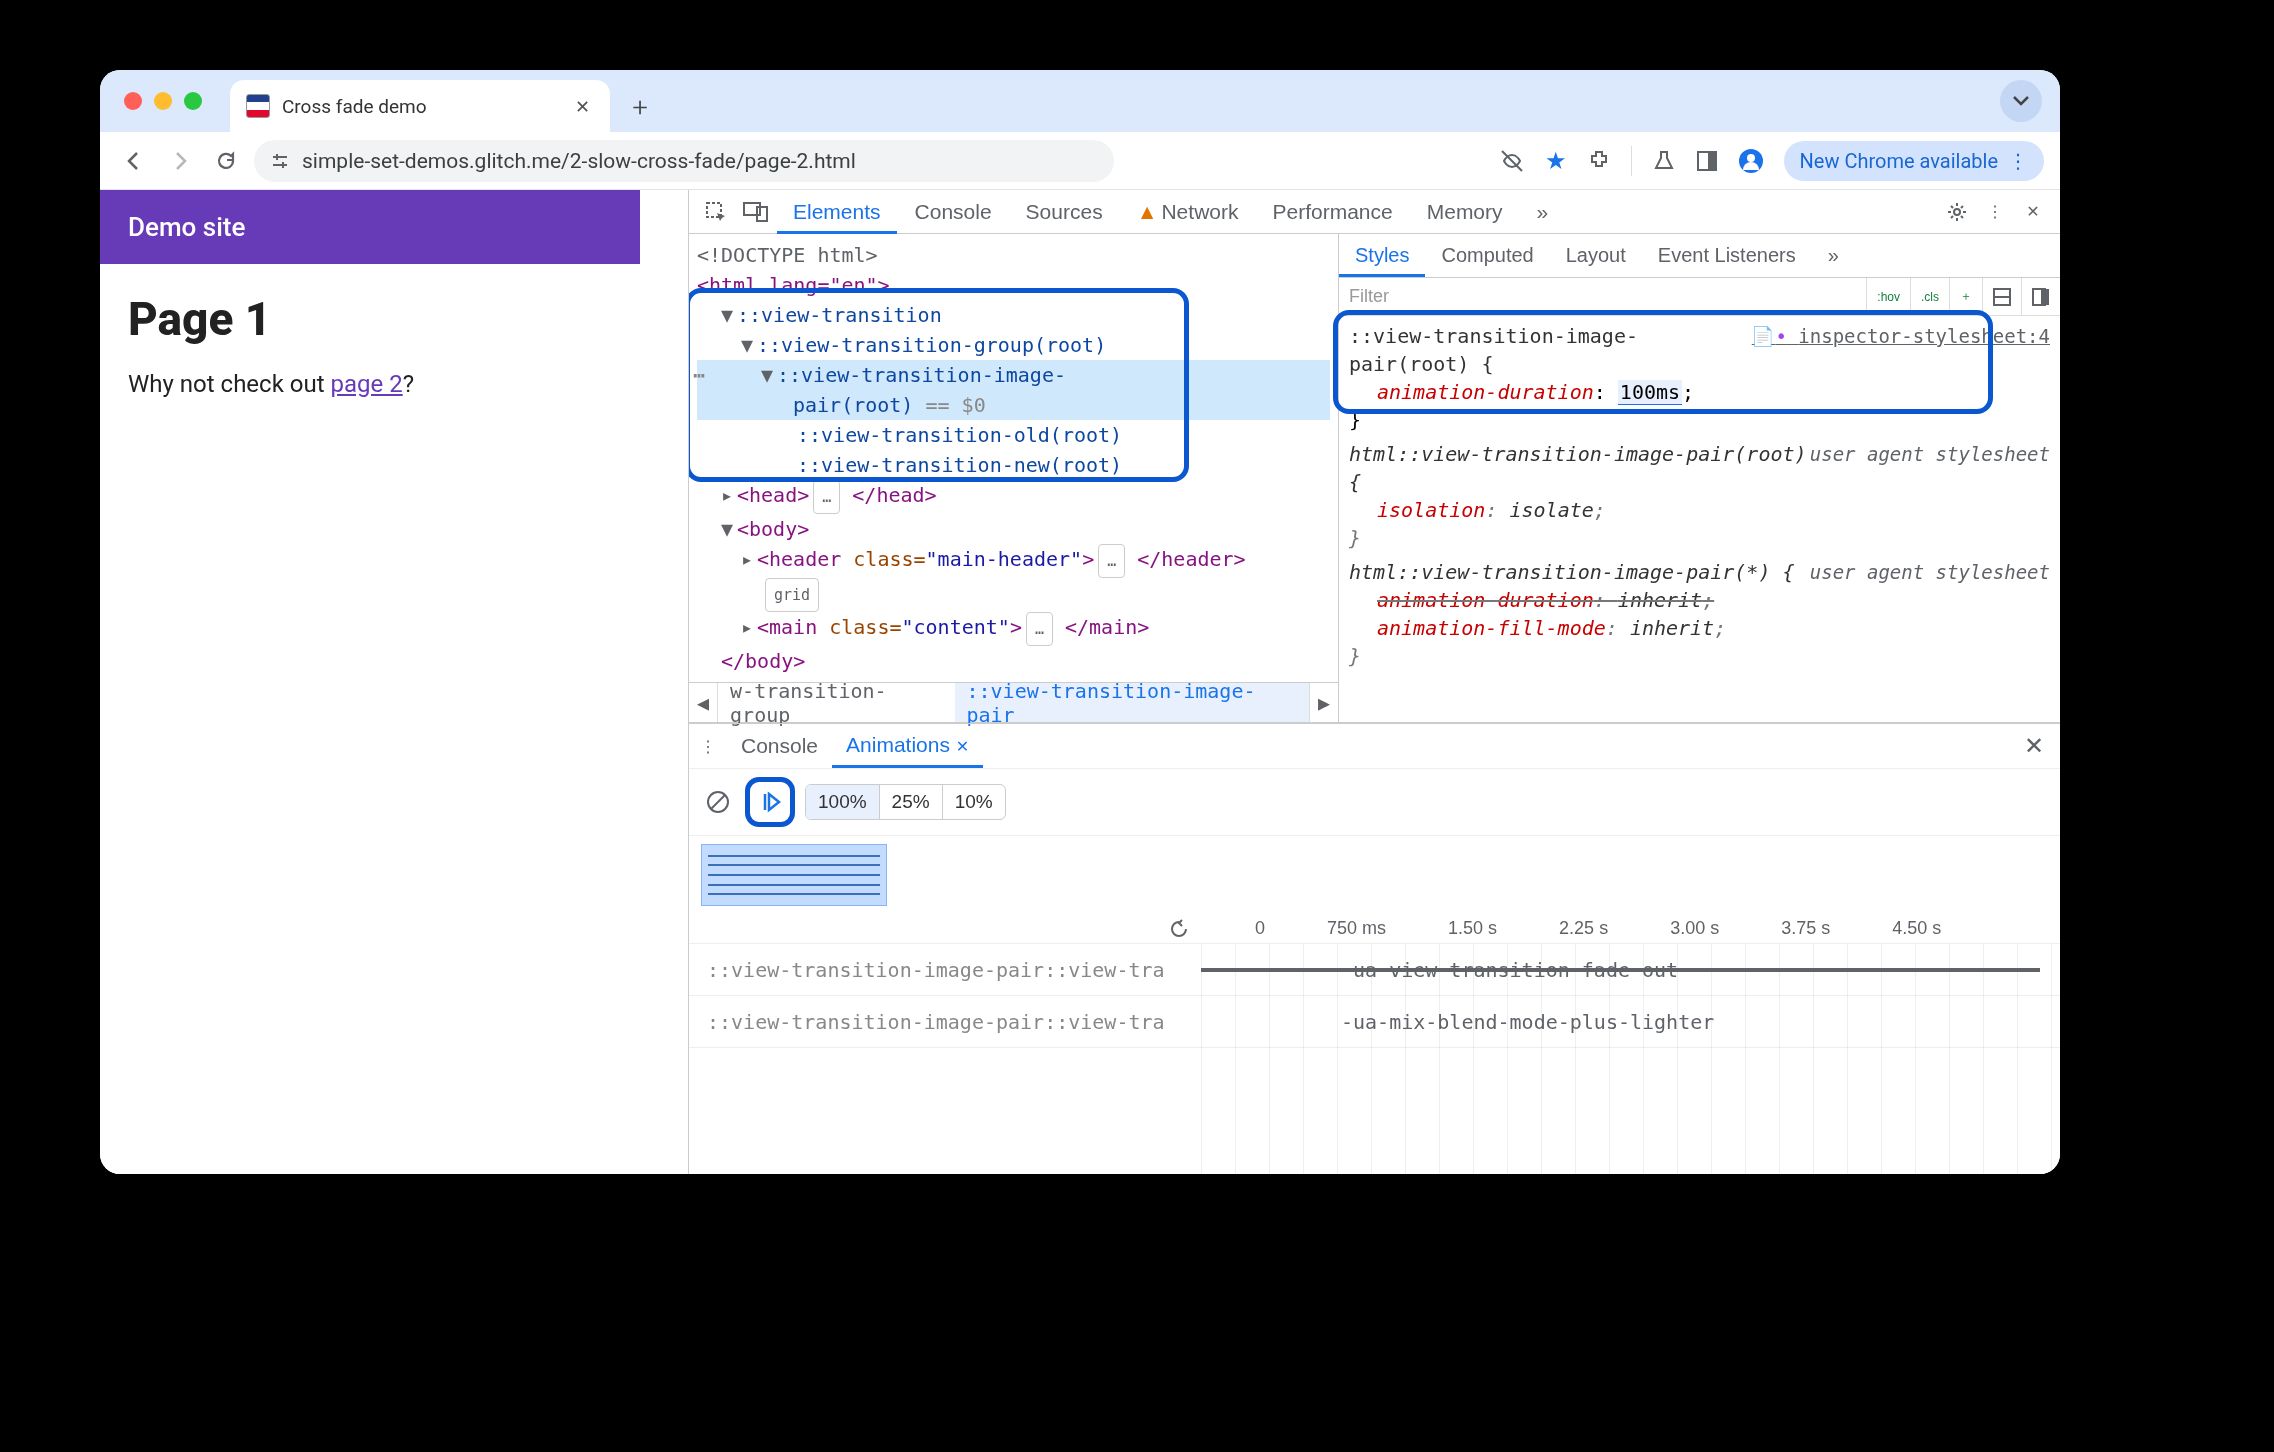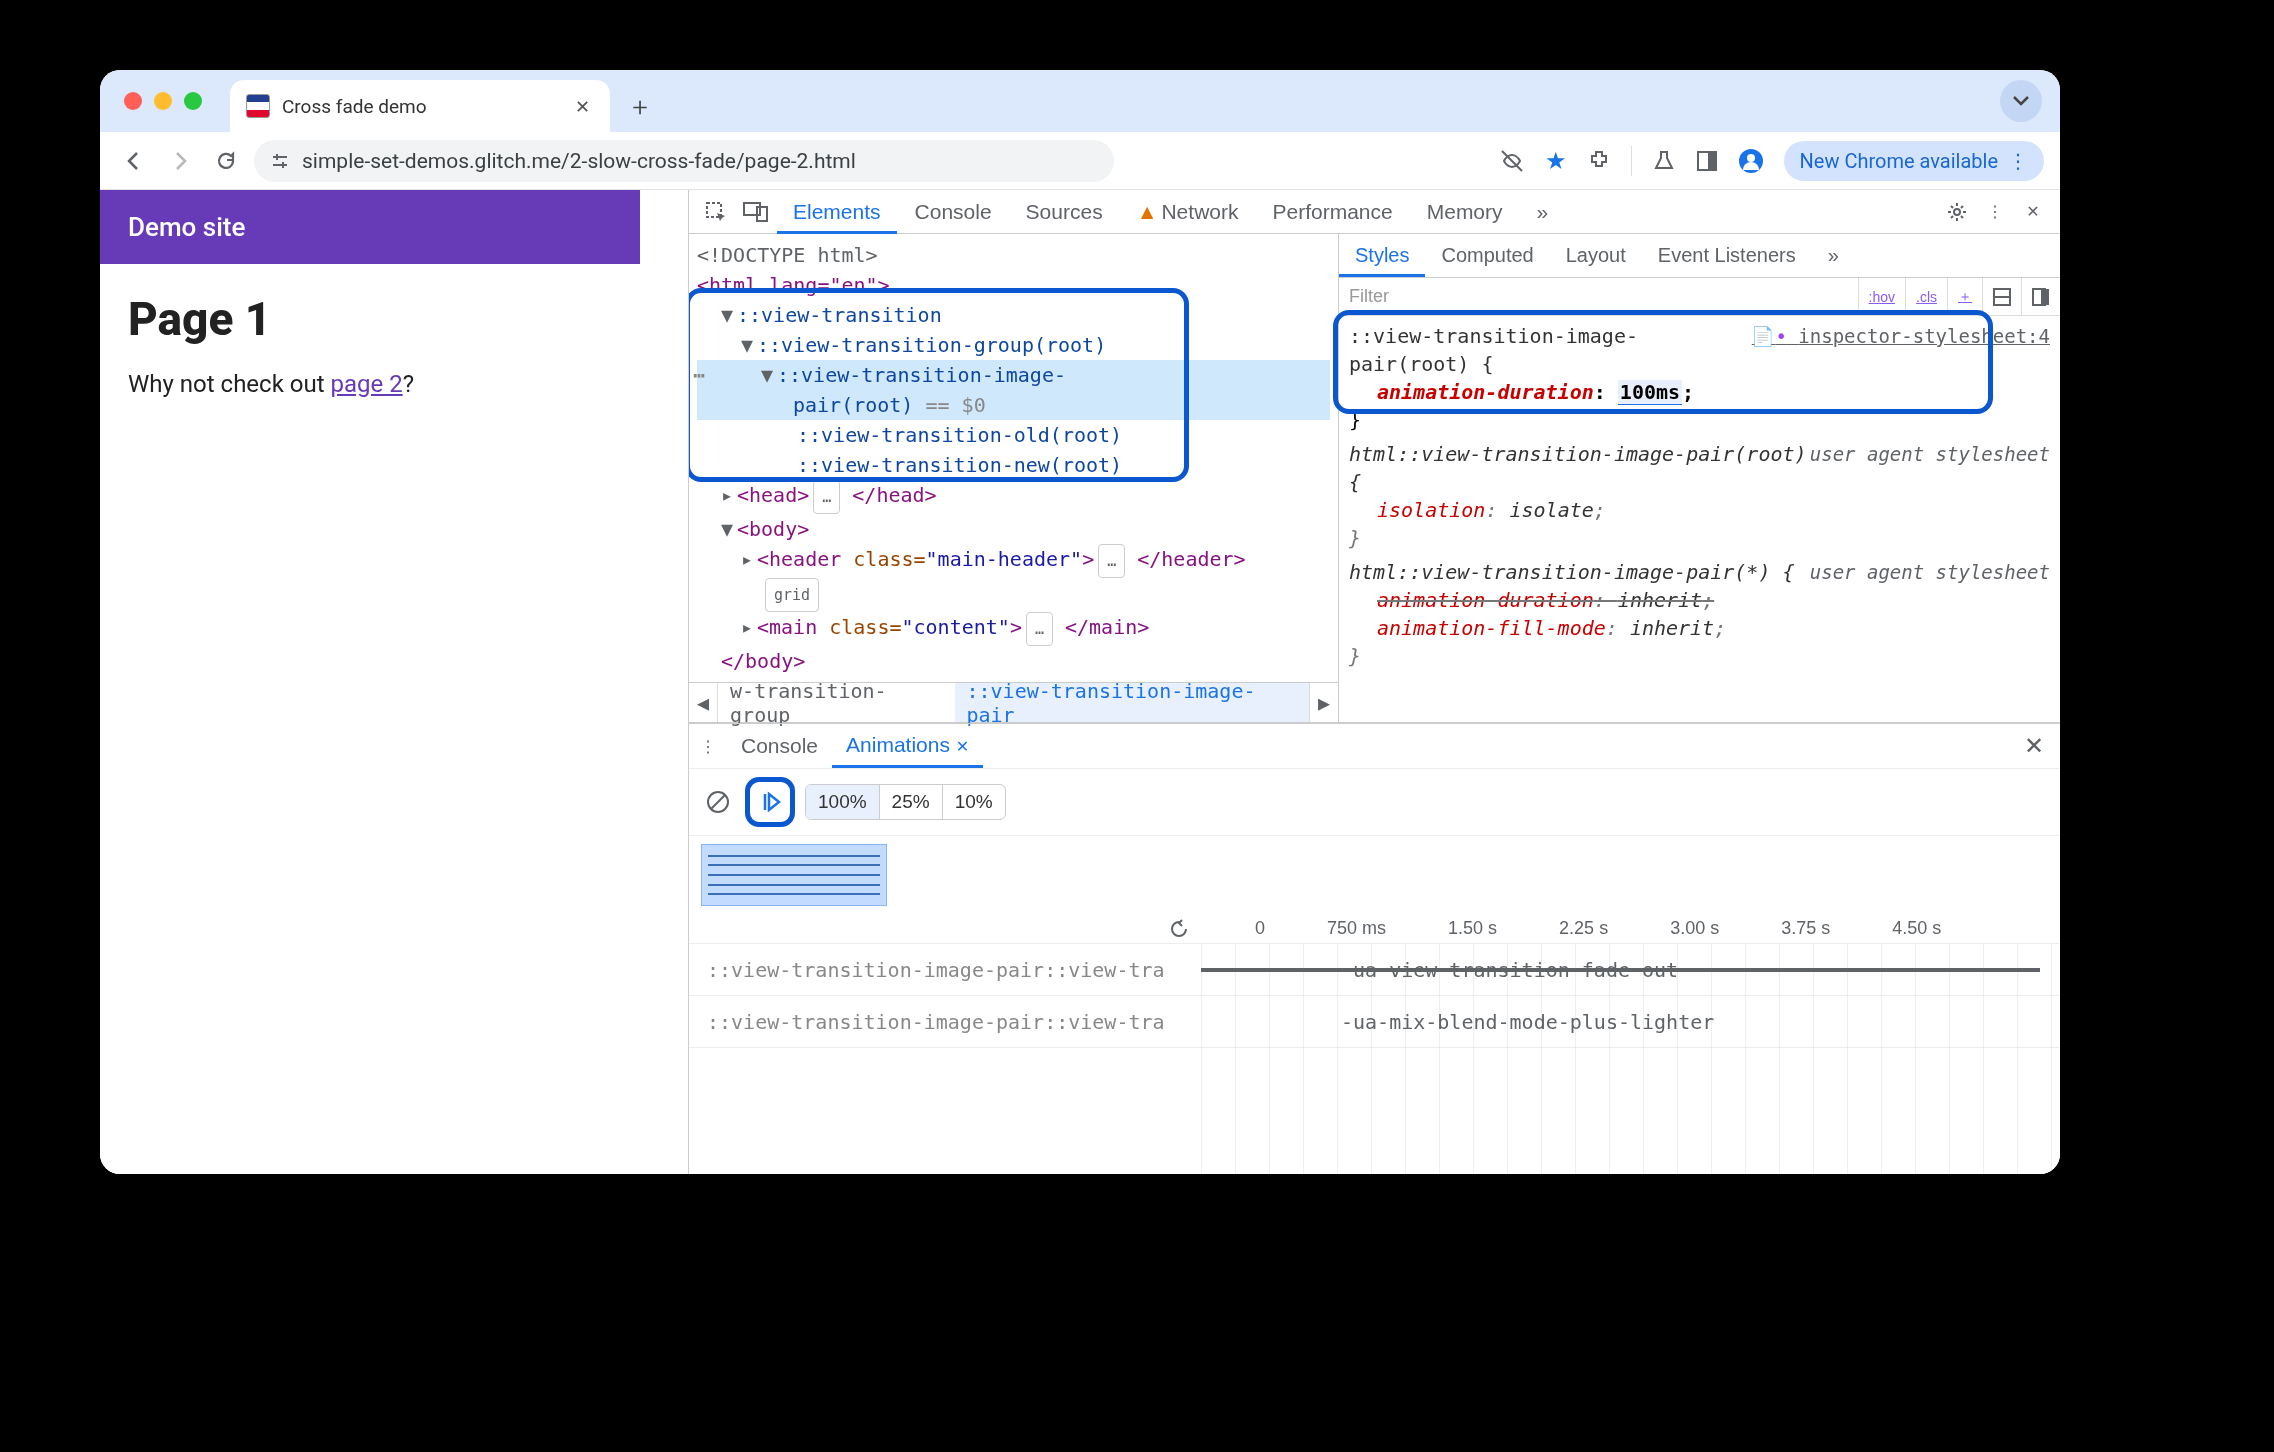--- a/index.html
+++ b/index.html
@@ -181,21 +181,21 @@
     display: flex;
     align-items: center;
     font-family: -apple-system,sans-serif;
     font-size: 20px;
     border-bottom: 1px solid #ccc;
   }
   .styles-tab { padding: 10px 16px; color: #5f6368; cursor: pointer; white-space: nowrap; }
   .styles-tab.active { color: #1a73e8; border-bottom: 3px solid #1a73e8; padding-bottom: 7px; }
   .styles-toolbar { display: flex; align-items: center; border-bottom: 1px solid #ddd; height: 38px; font-family: -apple-system,sans-serif; }
   .styles-filter { flex: 1; padding: 0 10px; color: #999; font-size: 18px; border-right: 1px solid #ddd; height: 100%; display: flex; align-items: center; }
-  .styles-tool { padding: 0 10px; font-size: 14px; color: #8b5cf6; border-right: 1px solid #ddd; height: 100%; display: flex; align-items: center; cursor: pointer; text-decoration: underline; }
+  .styles-tool { padding: 0 10px; font-size: 12px; color: #15803d; border-right: 1px solid #ddd; height: 100%; display: flex; align-items: center; cursor: pointer; }
   .css-rules { padding: 6px 10px; font-size: 20px; line-height: 28px; position: relative; }
   .css-rule { margin-bottom: 6px; }
   .css-selector { color: #333; }
   .css-link { float: right; color: #5f6368; text-decoration: underline; font-size: 19px; }
   .css-link .dot { color: #a142f4; }
   .css-prop { color: #c80000; font-style: italic; }
   .css-val { color: #333; font-style: italic; }
   .css-ua { color: #777; font-style: italic; }
   .strike { text-decoration: line-through; }
   .val-editable { background: #e8f0fe; padding: 0 2px; border-bottom: 1px solid #1a73e8; font-style: normal; }
@@ -469,21 +469,21 @@
               <svg width="18" height="18">
                   <rect x="1" y="1" width="12" height="16" stroke="#5f6368" stroke-width="2" fill="none"></rect>
                   <rect x="9" y="1" width="8" height="16" fill="#5f6368"></rect>
                 </svg>
             </div>
           </div>
           <div class="css-rules">
             <div class="css-rule">
               <span class="css-link">📄<span class="dot">•</span> <span>inspector-stylesheet:4</span></span>
               <div class="css-selector">::view-transition-image-pair(root) {</div>
-              <div style="padding-left:28px;font-weight:bold;">
+              <div style="padding-left:28px;">
                 <span class="css-prop">animation-duration</span>: <span class="val-editable">100ms</span>;
               </div>
               <div>}</div>
             </div>
             <div class="dom-highlight-box" style="left:-6px; top:-6px; width:660px; height:104px;"></div>
             <div class="css-rule css-ua">
               <span class="css-link" style="text-decoration:none;">user agent stylesheet</span>
               <div class="css-selector">html::view-transition-image-pair(root) {</div>
               <div style="padding-left:28px;"><span class="css-prop">isolation</span>: <span class="css-val">isolate</span>;</div>
               <div>}</div>

